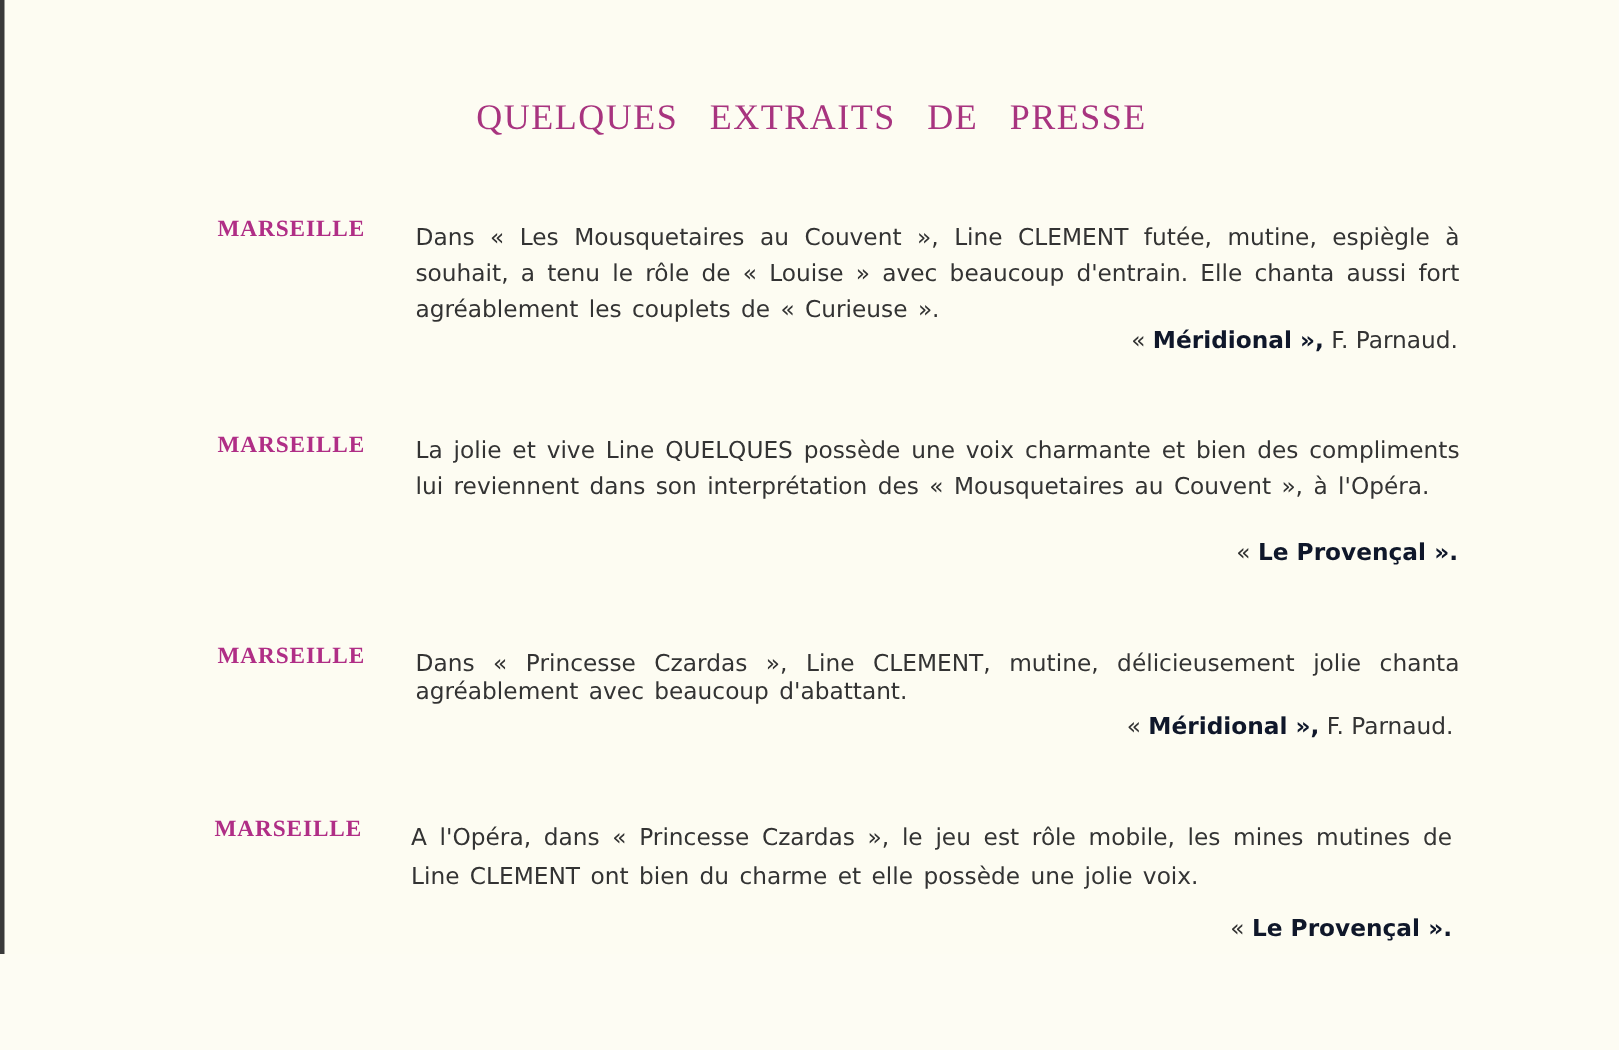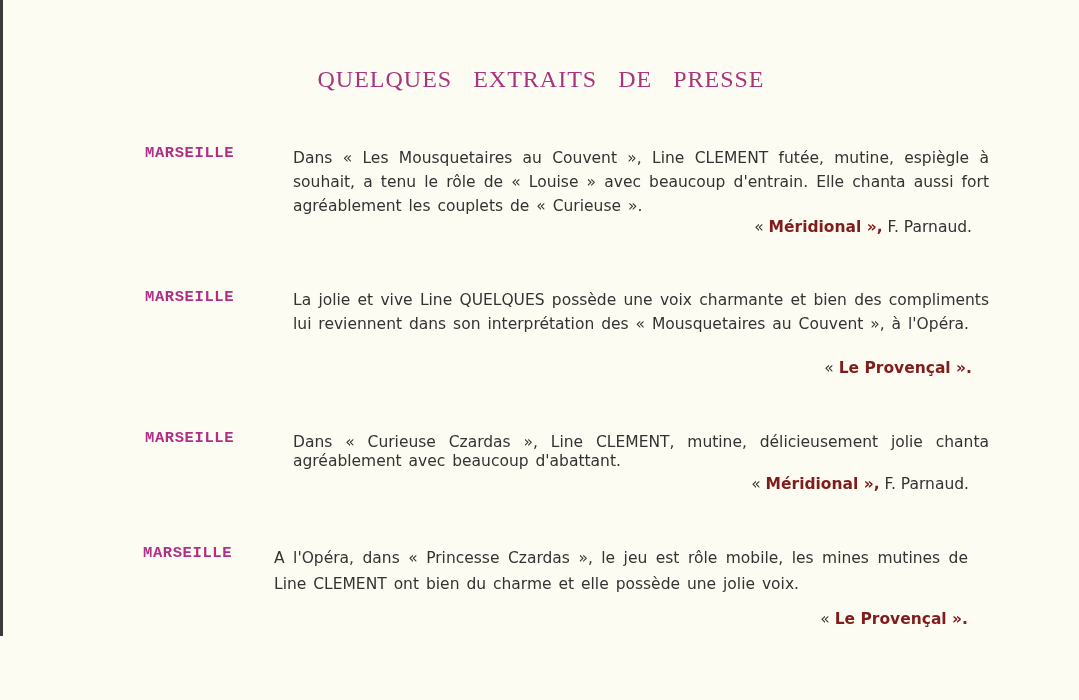--- a/index.html
+++ b/index.html
@@ -19,35 +19,35 @@
     .title {
       position: absolute; left: 0; right: 0; top: 66px;
       text-align: center;
       font-family: "Liberation Serif", "DejaVu Serif", serif;
       font-size: 24px; letter-spacing: 1px; word-spacing: 14px;
       color: #a8347f;
     }
     .entry { position: absolute; left: 0; width: 1079px; }
     .city {
       position: absolute; left: 142px; top: 0;
-      font-family: Liberation Mono, monospace;
+      font-family: Liberation Serif, serif;
       font-weight: bold; font-size: 15.5px; letter-spacing: 0.6px;
       color: #b02e86;
     }
     .body {
-      position: absolute; left: 290px; width: 696px;
+      position: absolute; left: 274px; width: 696px;
       font-size: 15.5px; line-height: 24px;
       text-align: justify; color: #333;
       word-spacing: 2px;
     }
     .source {
       position: absolute; right: 110px; text-align: right;
       font-size: 15.5px; color: #333; white-space: nowrap;
     }
-    .source b { font-weight: bold; color: #7f1d1d; }
+    .source b { font-weight: bold; color: #0f172a; }
   </style>
 </head>
 <body>
 
 <div class="page">
   <div class="title">QUELQUES EXTRAITS DE PRESSE</div>
 
   <div class="entry" style="top:144px">
     <div class="city">MARSEILLE</div>
     <div class="body" style="top:2px">Dans « Les Mousquetaires au Couvent », Line CLEMENT futée, mutine, espiègle à souhait, a tenu le rôle de « Louise » avec beaucoup d'entrain. Elle chanta aussi fort agréablement les couplets de « Curieuse ».</div>
@@ -59,21 +59,21 @@
   <div class="entry" style="top:288px">
     <div class="city">MARSEILLE</div>
     <div class="body" style="top:0px">La jolie et vive Line QUELQUES possède une voix charmante et bien des compliments lui reviennent dans son interprétation des « Mousquetaires au Couvent », à l'Opéra.</div>
     <div class="source" style="top:71px">
       <span>« </span><b>Le Provençal</b><b> ».</b><span></span>
     </div>
   </div>
 
   <div class="entry" style="top:429px">
     <div class="city">MARSEILLE</div>
-    <div class="body" style="top:4px; line-height:19px">Dans « Curieuse Czardas », Line CLEMENT, mutine, délicieusement jolie chanta agréablement avec beaucoup d'abattant.</div>
+    <div class="body" style="top:4px; line-height:19px">Dans « Princesse Czardas », Line CLEMENT, mutine, délicieusement jolie chanta agréablement avec beaucoup d'abattant.</div>
     <div class="source" style="top:46px; right:113px">
       <span>« </span><b>Méridional</b><b> »,</b><span> F. Parnaud.</span>
     </div>
   </div>
 
   <div class="entry" style="top:544px">
     <div class="city" style="left:140px">MARSEILLE</div>
     <div class="body" style="top:1px; left:271px; width:694px; line-height:26px">A l'Opéra, dans « Princesse Czardas », le jeu est rôle mobile, les mines mutines de Line CLEMENT ont bien du charme et elle possède une jolie voix.</div>
     <div class="source" style="top:66px; right:114px">
       <span>« </span><b>Le Provençal</b><b> ».</b><span></span>

